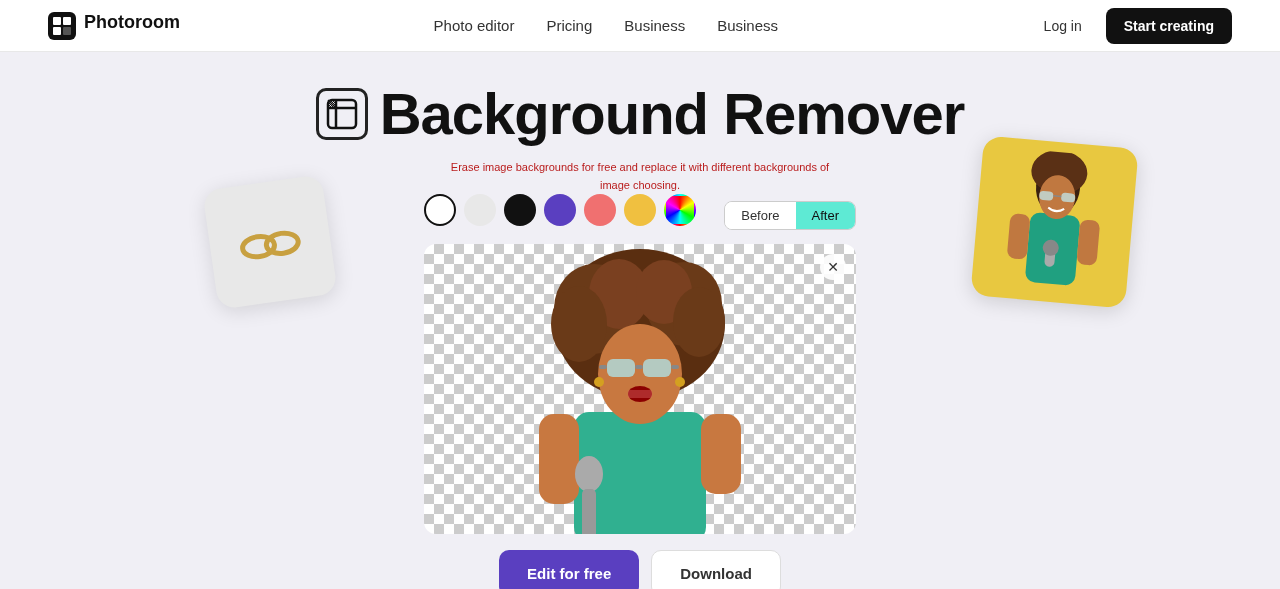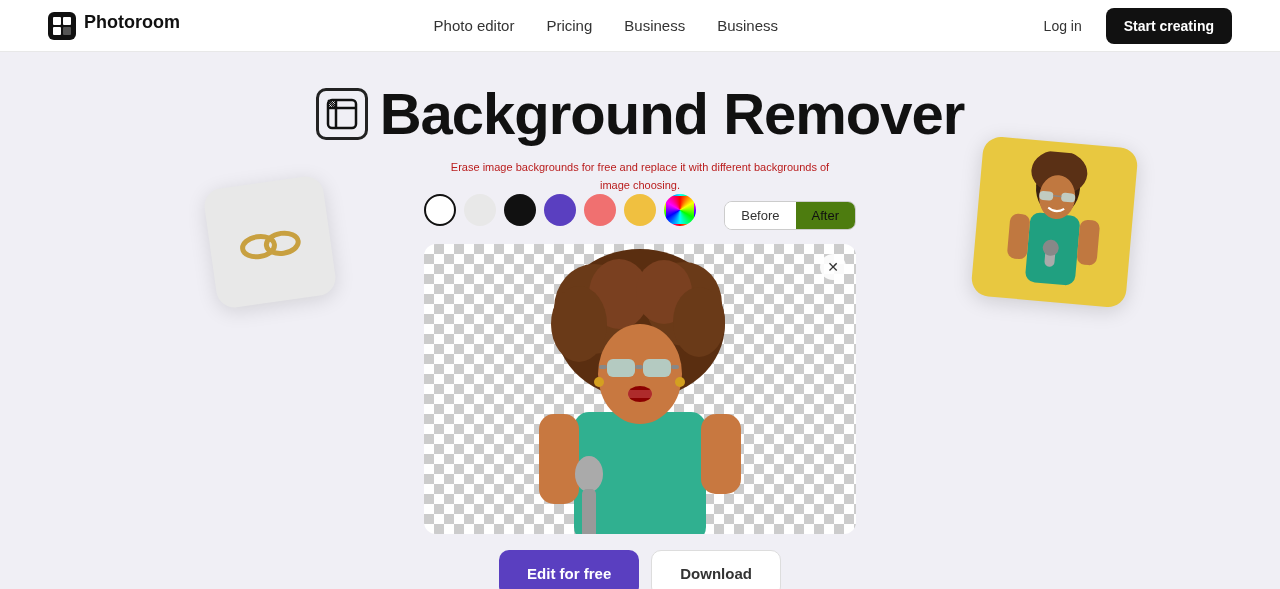--- a/index.html
+++ b/index.html
@@ -183,21 +183,21 @@
       padding: 6px 16px;
       font-size: 13px;
       font-weight: 500;
       cursor: pointer;
       border: none;
       background: #fff;
       color: #333;
     }
 
     .toggle-btn.active {
-      background: #4d7c0f;
+      background: #5eead4;
       color: #111;
     }
 
     .preview-box {
       width: 432px;
       height: 290px;
       border-radius: 12px;
       overflow: hidden;
       position: relative;
       background-image:

